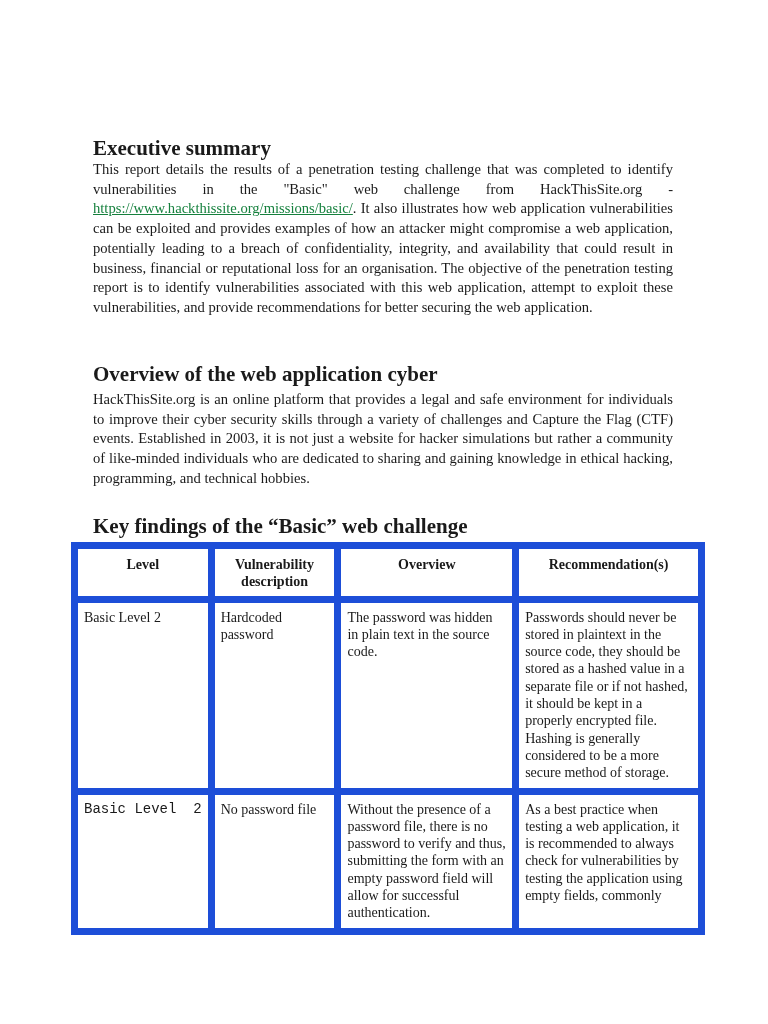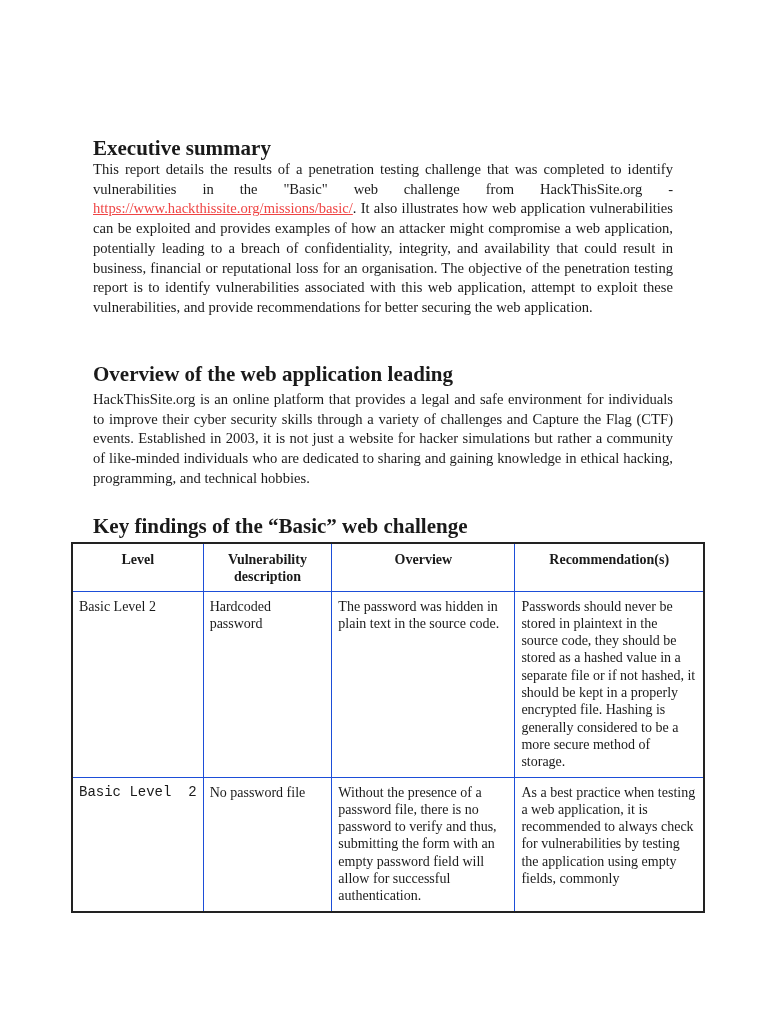--- a/index.html
+++ b/index.html
@@ -18,29 +18,29 @@
     .h2 {
       position: absolute; left: 93px;
       font-weight: bold; font-size: 21px;
       font-family: "Liberation Serif", "DejaVu Serif", serif;
     }
     .para {
       position: absolute; left: 93px; width: 580px;
       font-family: "Liberation Serif", "DejaVu Serif", serif;
       font-size: 14.6px; line-height: 19.7px; text-align: justify;
     }
-    a.link { color: #ef4444; text-decoration: underline; }
+    a.link { color: #15803d; text-decoration: underline; }
     table.findings {
       position: absolute; left: 71px; top: 542px; width: 634px;
       border-collapse: collapse;
       font-family: "Liberation Serif", "DejaVu Serif", serif;
       font-size: 14px; line-height: 17.3px;
     }
     table.findings th, table.findings td {
-      border: 1px solid #1d4ed8;
+      border: 7px solid #1d4ed8;
       vertical-align: top;
       padding: 6px 6px 6px 6px;
       text-align: left;
     }
     table.findings { border: 2px solid #222; }
     table.findings th {
       font-weight: bold; text-align: center; padding-top: 7px; padding-bottom: 5px;
     }
     col.c1 { width: 127px; }
     col.c2 { width: 130px; }
@@ -51,21 +51,21 @@
 <body>
 
 <div class="page">
 
 
   <div class="h2" style="top:136px;">Executive summary</div>
   <div class="para" style="top:160px;">
     <span>This report details the results of a penetration testing challenge that was completed to identify vulnerabilities in the "Basic" web challenge from HackThisSite.org - </span><a class="link" href="#">https://www.hackthissite.org/missions/basic/</a><span>. It also illustrates how web application vulnerabilities can be exploited and provides examples of how an attacker might compromise a web application, potentially leading to a breach of confidentiality, integrity, and availability that could result in business, financial or reputational loss for an organisation. The objective of the penetration testing report is to identify vulnerabilities associated with this web application, attempt to exploit these vulnerabilities, and provide recommendations for better securing the web application.</span>
   </div>
 
-  <div class="h2" style="top:362px;">Overview of the web application leading</div>
+  <div class="h2" style="top:362px;">Overview of the web application cyber</div>
   <div class="para" style="top:390px;">HackThisSite.org is an online platform that provides a legal and safe environment for individuals to improve their cyber security skills through a variety of challenges and Capture the Flag (CTF) events. Established in 2003, it is not just a website for hacker simulations but rather a community of like-minded individuals who are dedicated to sharing and gaining knowledge in ethical hacking, programming, and technical hobbies.</div>
 
   <div class="h2" style="top:514px;">Key findings of the “Basic” web challenge</div>
 
   <table class="findings">
     <colgroup>
         <col class="c1">
         <col class="c2">
         <col class="c3">
         <col class="c4">

